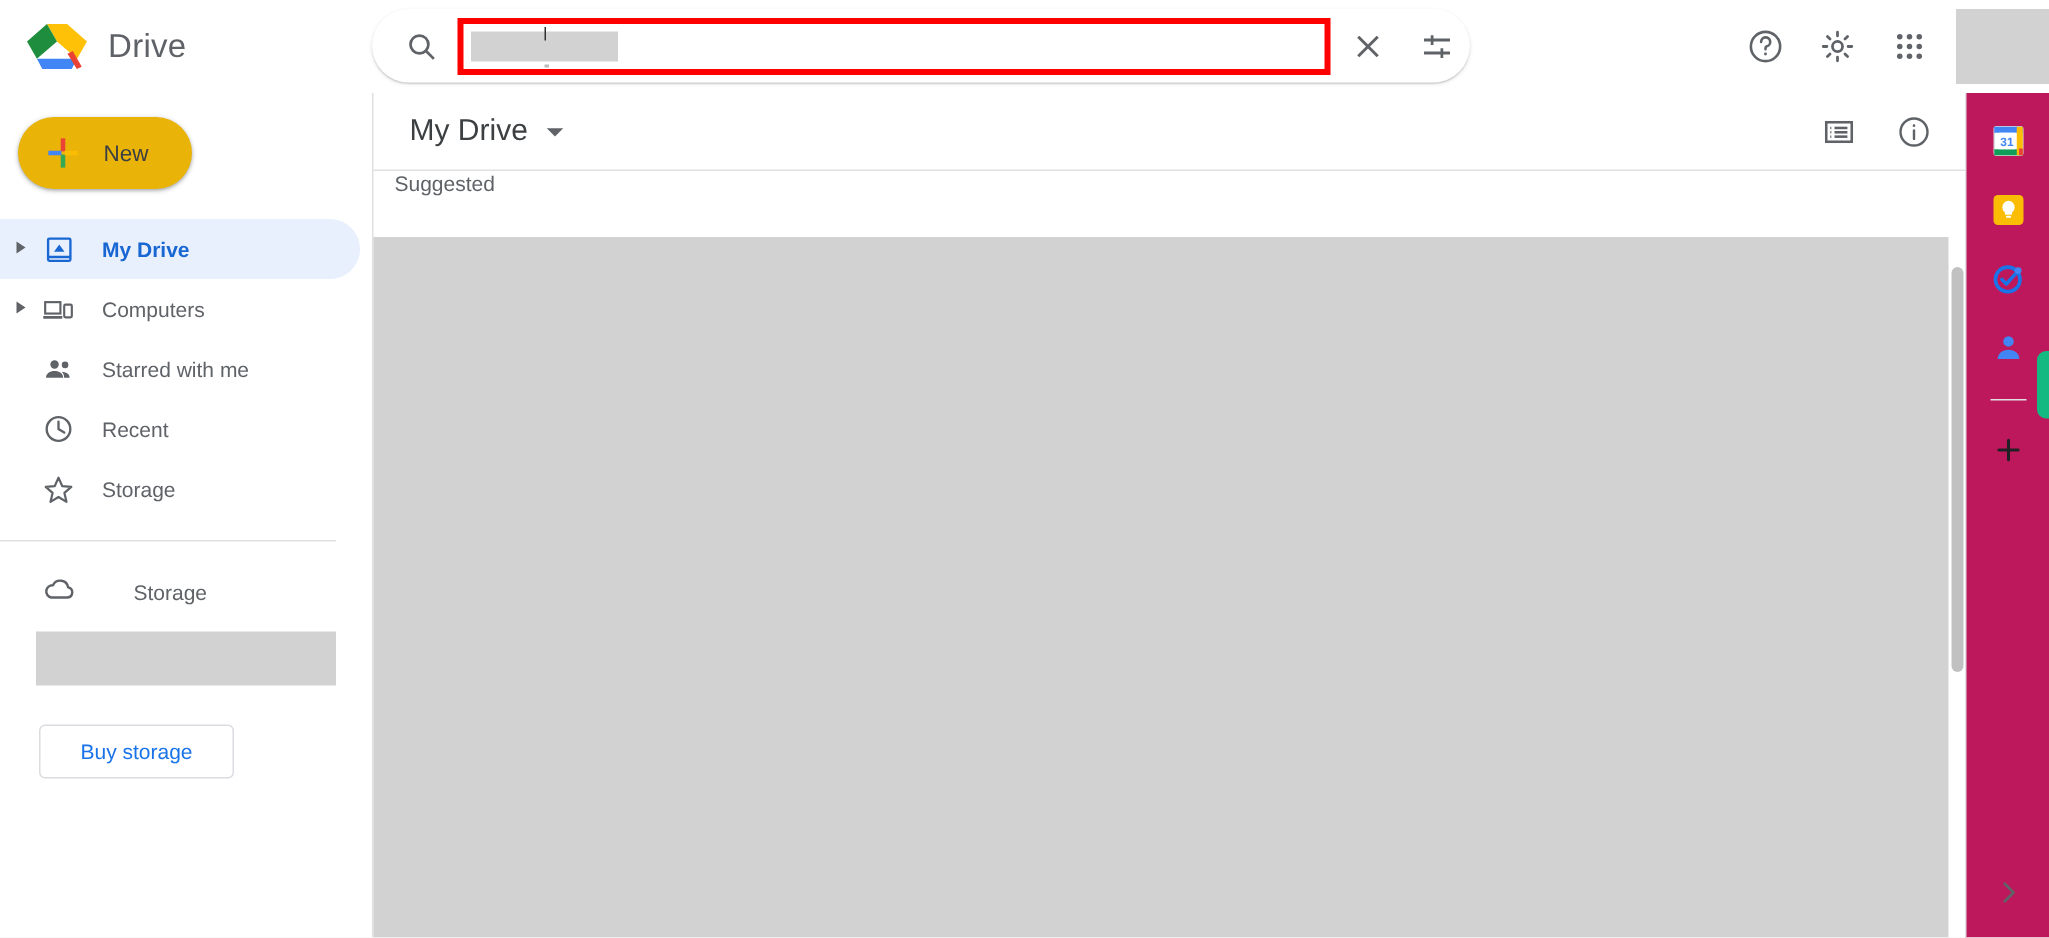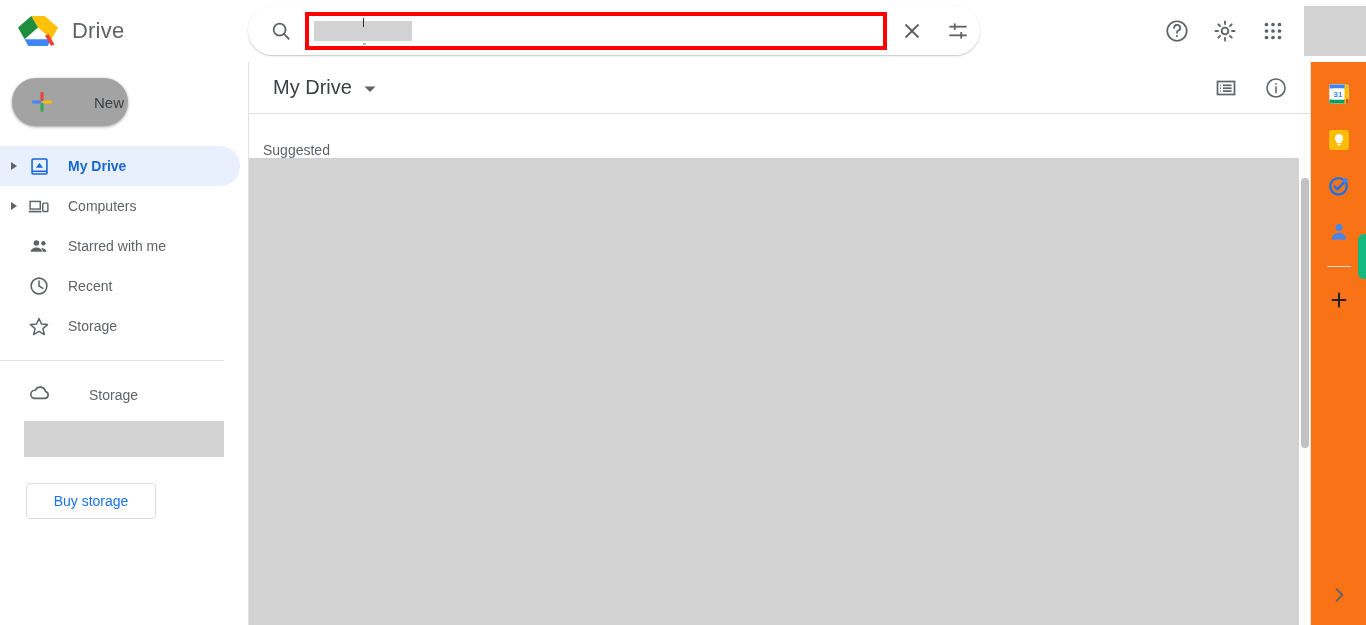--- a/index.html
+++ b/index.html
@@ -49,23 +49,23 @@
   .ticon.grid { margin-right: 18px; }
   .avatar-redact { width: 62px; height: 50px; background: #d2d2d2; margin-right: 0; }
 
   
   .sidebar {
     position: absolute; left: 0; top: 62px; width: 248px; height: 563px;
     background: #fff;
   }
   .new-btn {
     margin: 16px 0 0 12px; width: 116px; height: 48px;
-    border-radius: 24px; background: #a3a3a3;
+    border-radius: 24px; background: #eab308;
     box-shadow: 0 1px 2px rgba(60,64,67,.30), 0 1px 3px 1px rgba(60,64,67,.15);
-    display: flex; align-items: center; cursor: pointer; gap: 25px;
+    display: flex; align-items: center; cursor: pointer;
   }
   .plus-icon { margin-left: 17px; width: 26px; height: 26px; }
   .new-label { margin-left: 14px; font-size: 15px; color: #3c4043; }
 
   .nav { margin-top: 20px; }
   .nav-item {
     display: flex; align-items: center; height: 40px;
     border-top-right-radius: 20px; border-bottom-right-radius: 20px;
     cursor: pointer; width: 240px; position: relative;
   }
@@ -95,35 +95,35 @@
     position: absolute; left: 248px; top: 62px;
     width: 1062px; height: 563px; background: #fff;
     border-left: 1px solid #e0e0e0;
   }
   .main-head { height: 51px; display: flex; align-items: center; position: relative; }
   .main-title { margin-left: 24px; font-size: 20px; color: #3c4043; }
   .title-caret { margin-left: 12px; width: 12px; }
   .main-head-right { position: absolute; right: 22px; display: flex; align-items: center; }
   .mh-icon { width: 24px; height: 24px; margin-left: 26px; }
   .head-rule { height: 1px; background: #e0e0e0; width: 100%; }
-  .suggested { height: 44px; display: flex; align-items: flex-end; }
+  .suggested { height: 44px; display: flex; align-items: flex-start; }
   .suggested-label { margin-left: 14px; font-size: 14px; color: #5f6368; }
   .content-redact {
     width: 1051px; height: 467px; background: #d2d2d2;
     margin-left: 0;
   }
   .vscroll {
     position: absolute; right: 0px; top: 52px; width: 11px; height: 511px; background: #fff;
   }
   .vscroll-thumb { position: absolute; top: 64px; left: 2px; width: 8px; height: 270px; background: #c1c1c1; border-radius: 4px; }
 
   
   .rail {
     position: absolute; right: 0; top: 62px; width: 56px; height: 563px;
-    background: #f97316; border-left: 1px solid #e0e0e0;
+    background: #be185d; border-left: 1px solid #e0e0e0;
     display: flex; flex-direction: column; align-items: center;
   }
   .rail-ico { margin-top: 22px; width: 24px; height: 24px; cursor: pointer; }
   .rail-ico:first-child { margin-top: 20px; }
   .rail-div { margin-top: 22px; width: 24px; height: 1px; background: #e0e0e0; }
   .rail-plus { margin-top: 22px; width: 22px; height: 22px; }
   .green-tab {
     position: absolute; right: 0px; top: 234px;
     width: 8px; height: 45px; background: #13b981;
     border-top-left-radius: 6px; border-bottom-left-radius: 6px;

